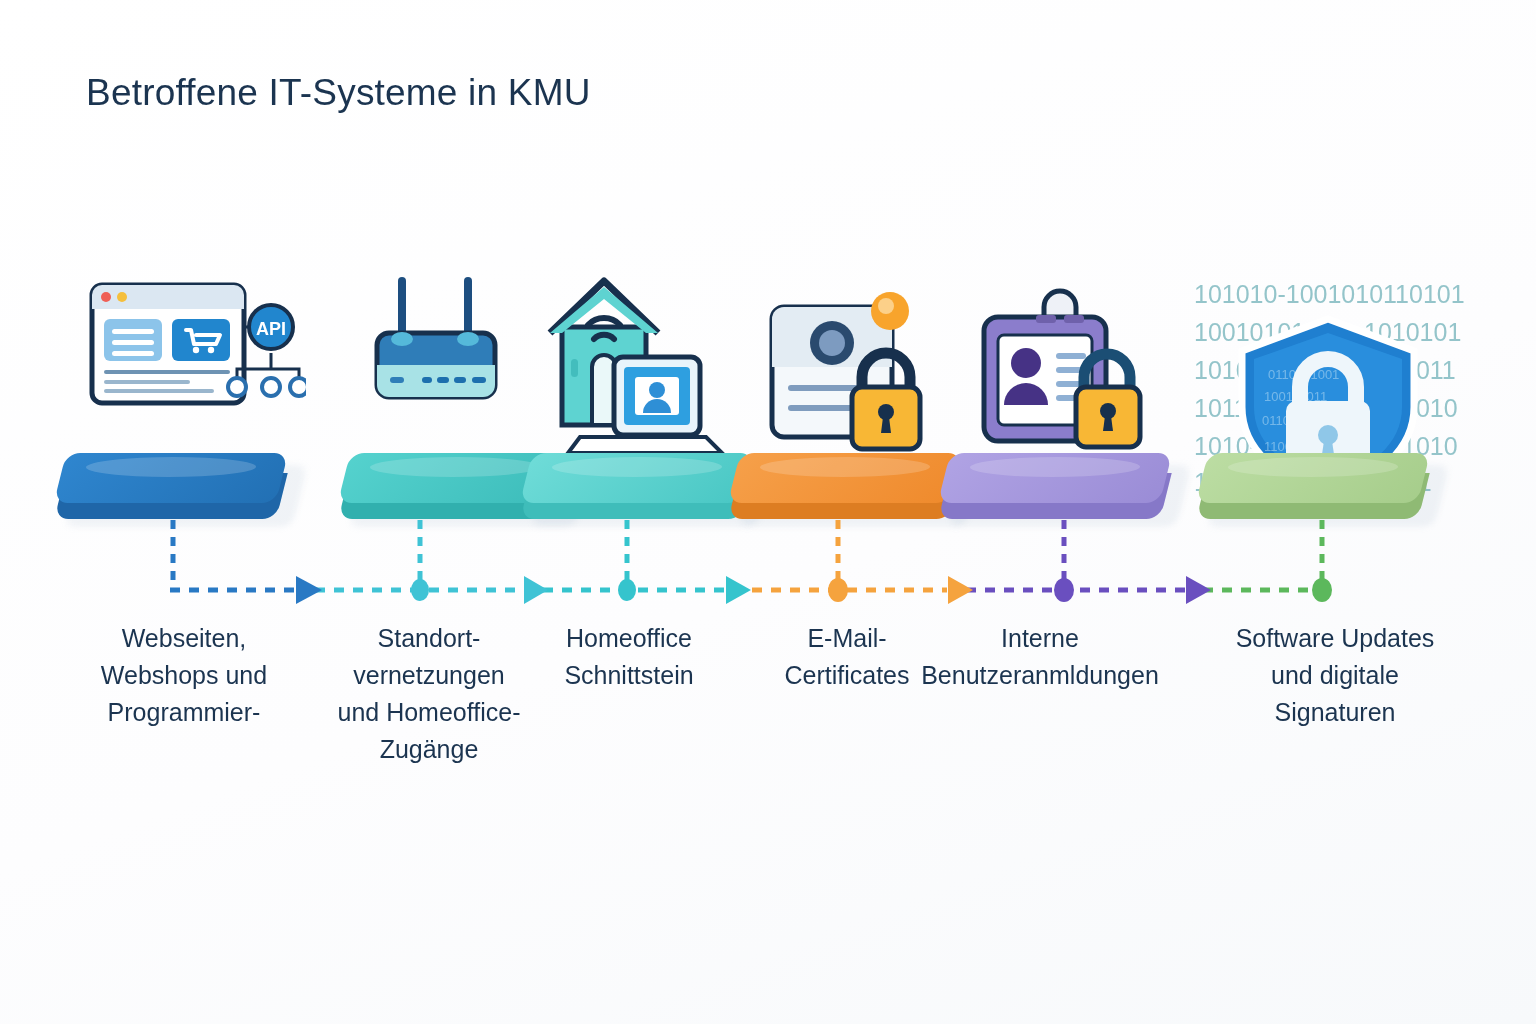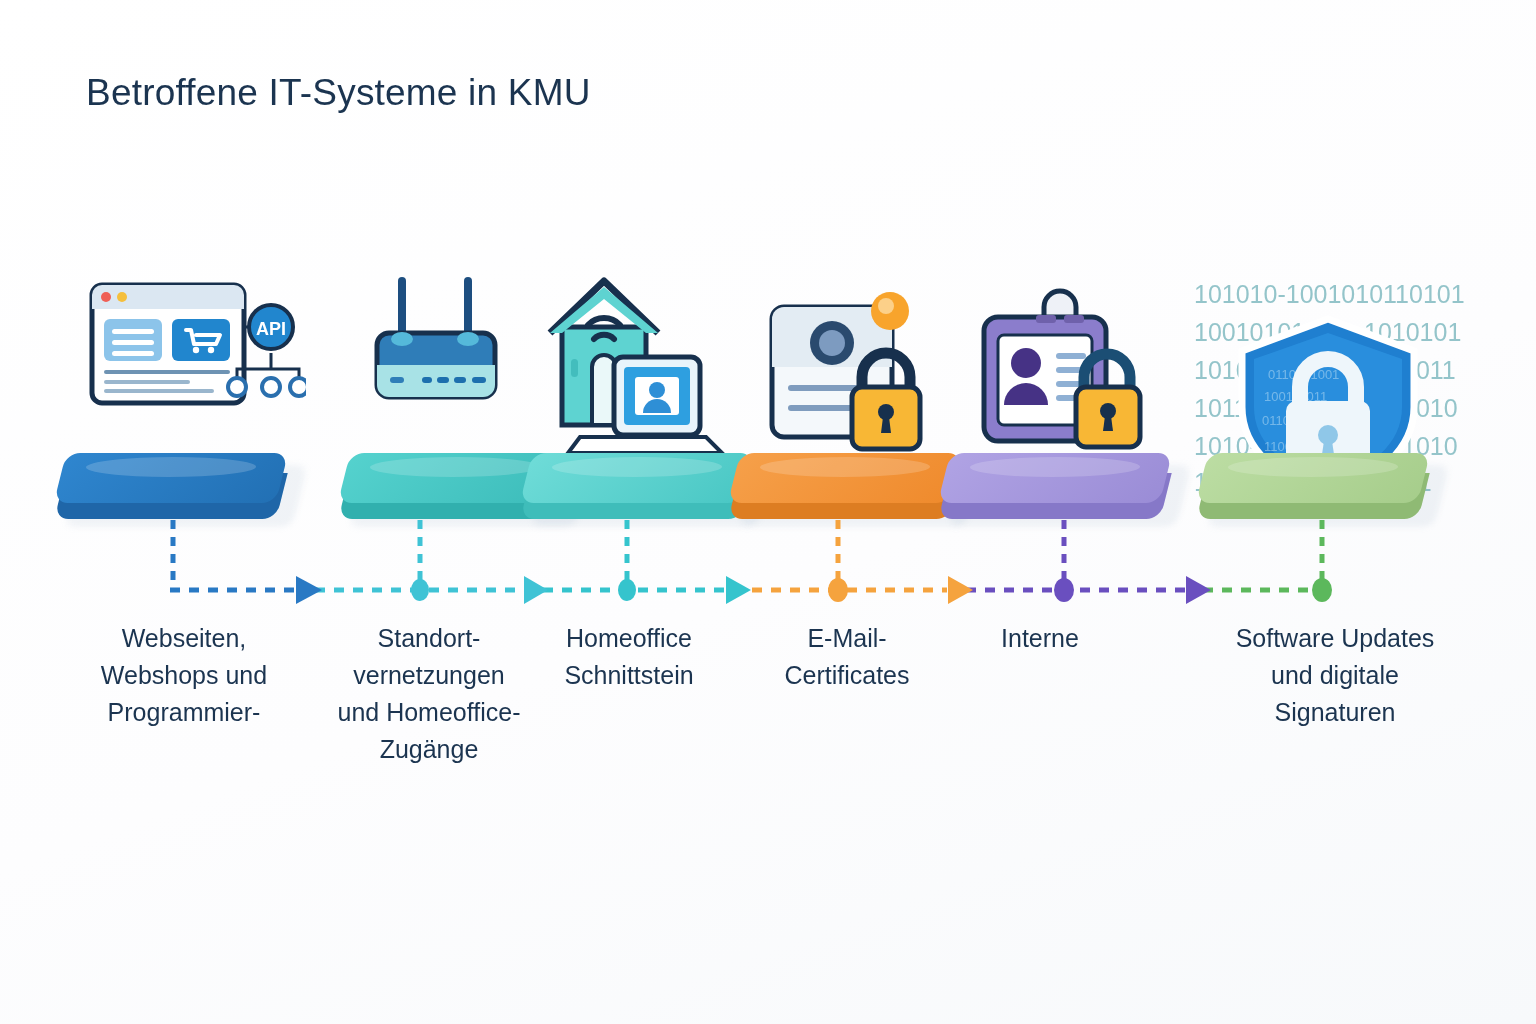--- a/index.html
+++ b/index.html
@@ -380,20 +380,21 @@
     <div class="caption" style="left:510px;">
       <div>Homeoffice</div>
       <div>Schnittstein</div>
     </div>
     <div class="caption" style="left:728px;">
       <div>E-Mail-</div>
       <div>Certificates</div>
     </div>
     <div class="caption" style="left:921px;">
       <div>Interne</div>
+      <div style="white-space:nowrap;">Benutzeranmldungen</div>
     </div>
     <div class="caption" style="left:1216px;">
       <div style="white-space:nowrap;">Software Updates</div>
       <div>und digitale</div>
       <div>Signaturen</div>
     </div>
   </div>
 
 </div>
 

